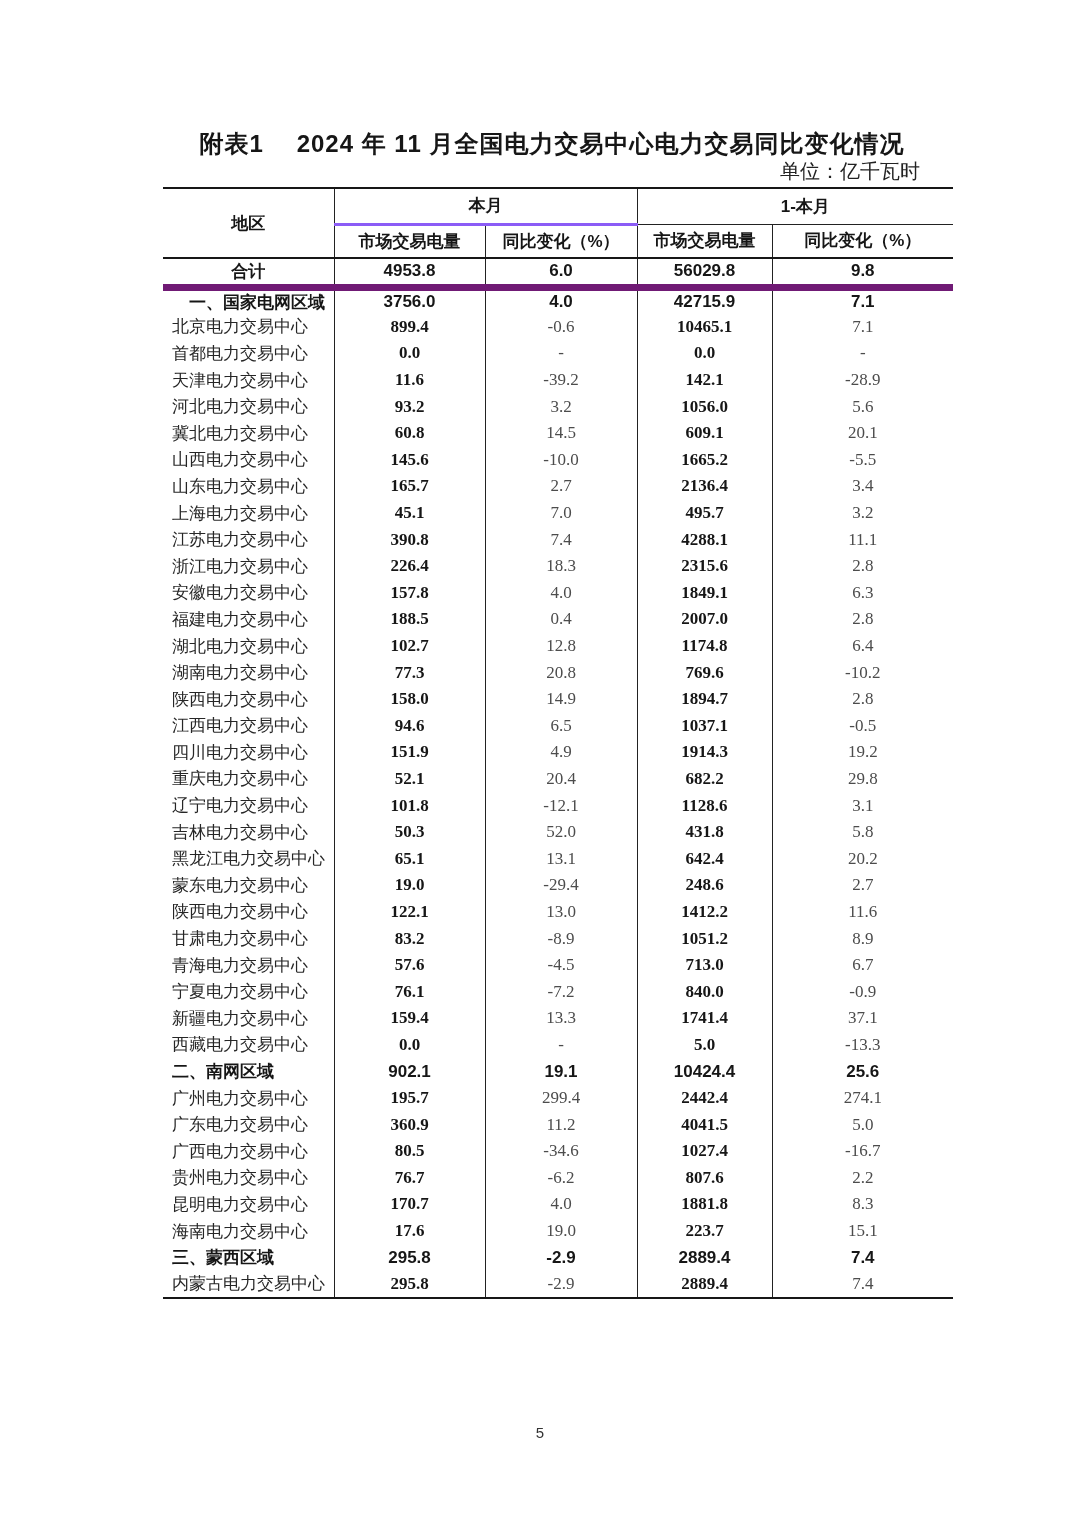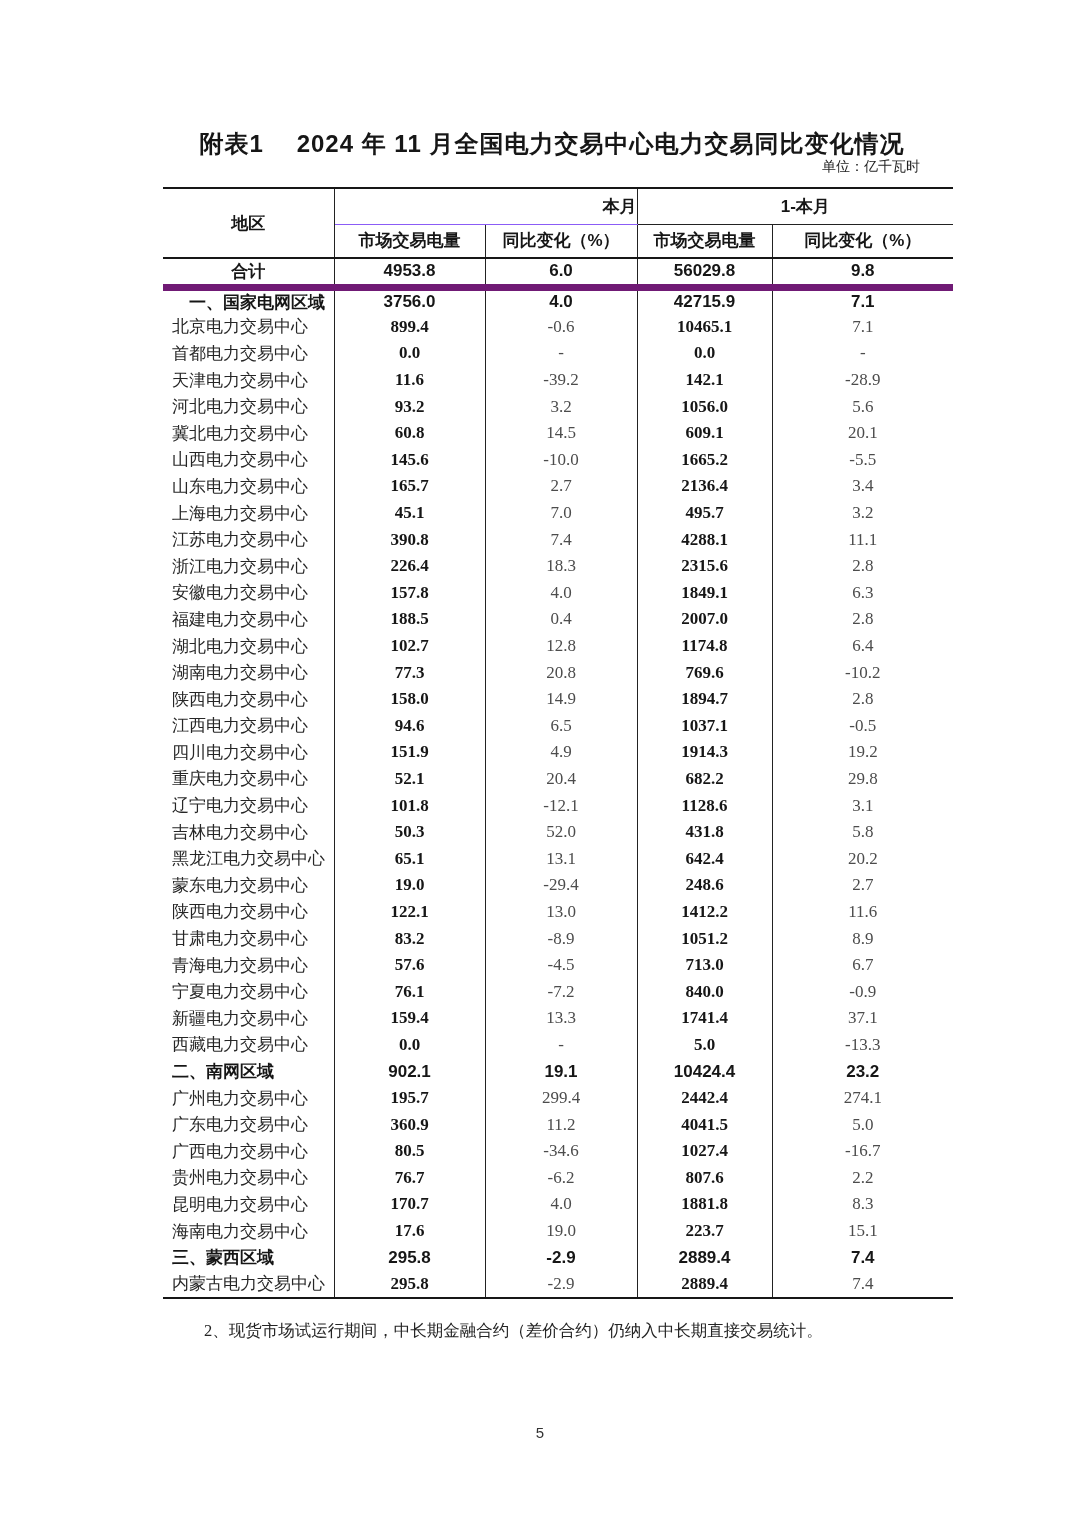--- a/index.html
+++ b/index.html
@@ -23,21 +23,21 @@
     font-family: "Liberation Sans", "DejaVu Sans", sans-serif;
     font-weight: bold;
     font-size: 24px;
     letter-spacing: 1px;
     color: #161616;
     white-space: pre;
   }
   .unit-line {
     position: absolute;
     top: 158px; right: 160px;
-    font-size: 14px;
+    font-size: 20px;
     color: #222222;
   }
   .table-wrap {
     position: absolute;
     left: 163px; top: 187px; width: 790px;
   }
   table.data-table {
     width: 790px;
     border-collapse: collapse;
     table-layout: fixed;
@@ -50,21 +50,21 @@
     overflow: hidden;
     white-space: pre;
   }
   thead th {
     font-family: "Liberation Sans", "DejaVu Sans", sans-serif;
     font-weight: bold;
     color: #161616;
     text-align: center;
   }
   th.h-region { border-right: 1px solid #222; }
-  th.h-month  { border-right: 1px solid #222; border-bottom: 1px solid #8b5cf6; height: 36px; text-align: right; }
+  th.h-month  { border-right: 1px solid #222; border-bottom: 3px solid #8b5cf6; height: 36px; }
   th.h-ytd    { border-bottom: 1px solid #222; height: 36px; padding-left: 20px; }
   tr.head-sub th { height: 34px; border-bottom: 2px solid #161616; margin-top: 48px; }
   th.h-sub-divider { border-right: 1px solid #222; }
   th.h-region { border-bottom: 2px solid #161616; }
 
   tbody td { height: 26.6px; text-align: center; }
   tbody td.c1, tbody td.c2, tbody td.c3, tbody td.c4 { border-right: 1px solid #222; }
 
   tbody td.c1 { text-align: left; padding-left: 9px; color: #262626; }
   tbody td.c2, tbody td.c4 { font-weight: 600; color: #161616; }
@@ -335,21 +335,21 @@
             <td class="c2">0.0</td>
             <td class="c3">-</td>
             <td class="c4">5.0</td>
             <td class="c5">-13.3</td>
           </tr>
           <tr class="row-section">
             <td class="c1">二、南网区域</td>
             <td class="c2">902.1</td>
             <td class="c3">19.1</td>
             <td class="c4">10424.4</td>
-            <td class="c5">23.2</td>
+            <td class="c5">25.6</td>
           </tr>
           <tr class="row-normal">
             <td class="c1">广州电力交易中心</td>
             <td class="c2">195.7</td>
             <td class="c3">299.4</td>
             <td class="c4">2442.4</td>
             <td class="c5">274.1</td>
           </tr>
           <tr class="row-normal">
             <td class="c1">广东电力交易中心</td>
@@ -398,18 +398,17 @@
             <td class="c2">295.8</td>
             <td class="c3">-2.9</td>
             <td class="c4">2889.4</td>
             <td class="c5">7.4</td>
           </tr>
         </tbody>
     </table>
   </div>
 
   <div class="notes">
-    <div class="note-2">2、现货市场试运行期间，中长期金融合约（差价合约）仍纳入中长期直接交易统计。</div>
   </div>
 
   <div class="page-number">5</div>
 
 </div>
 
 </body></html>

